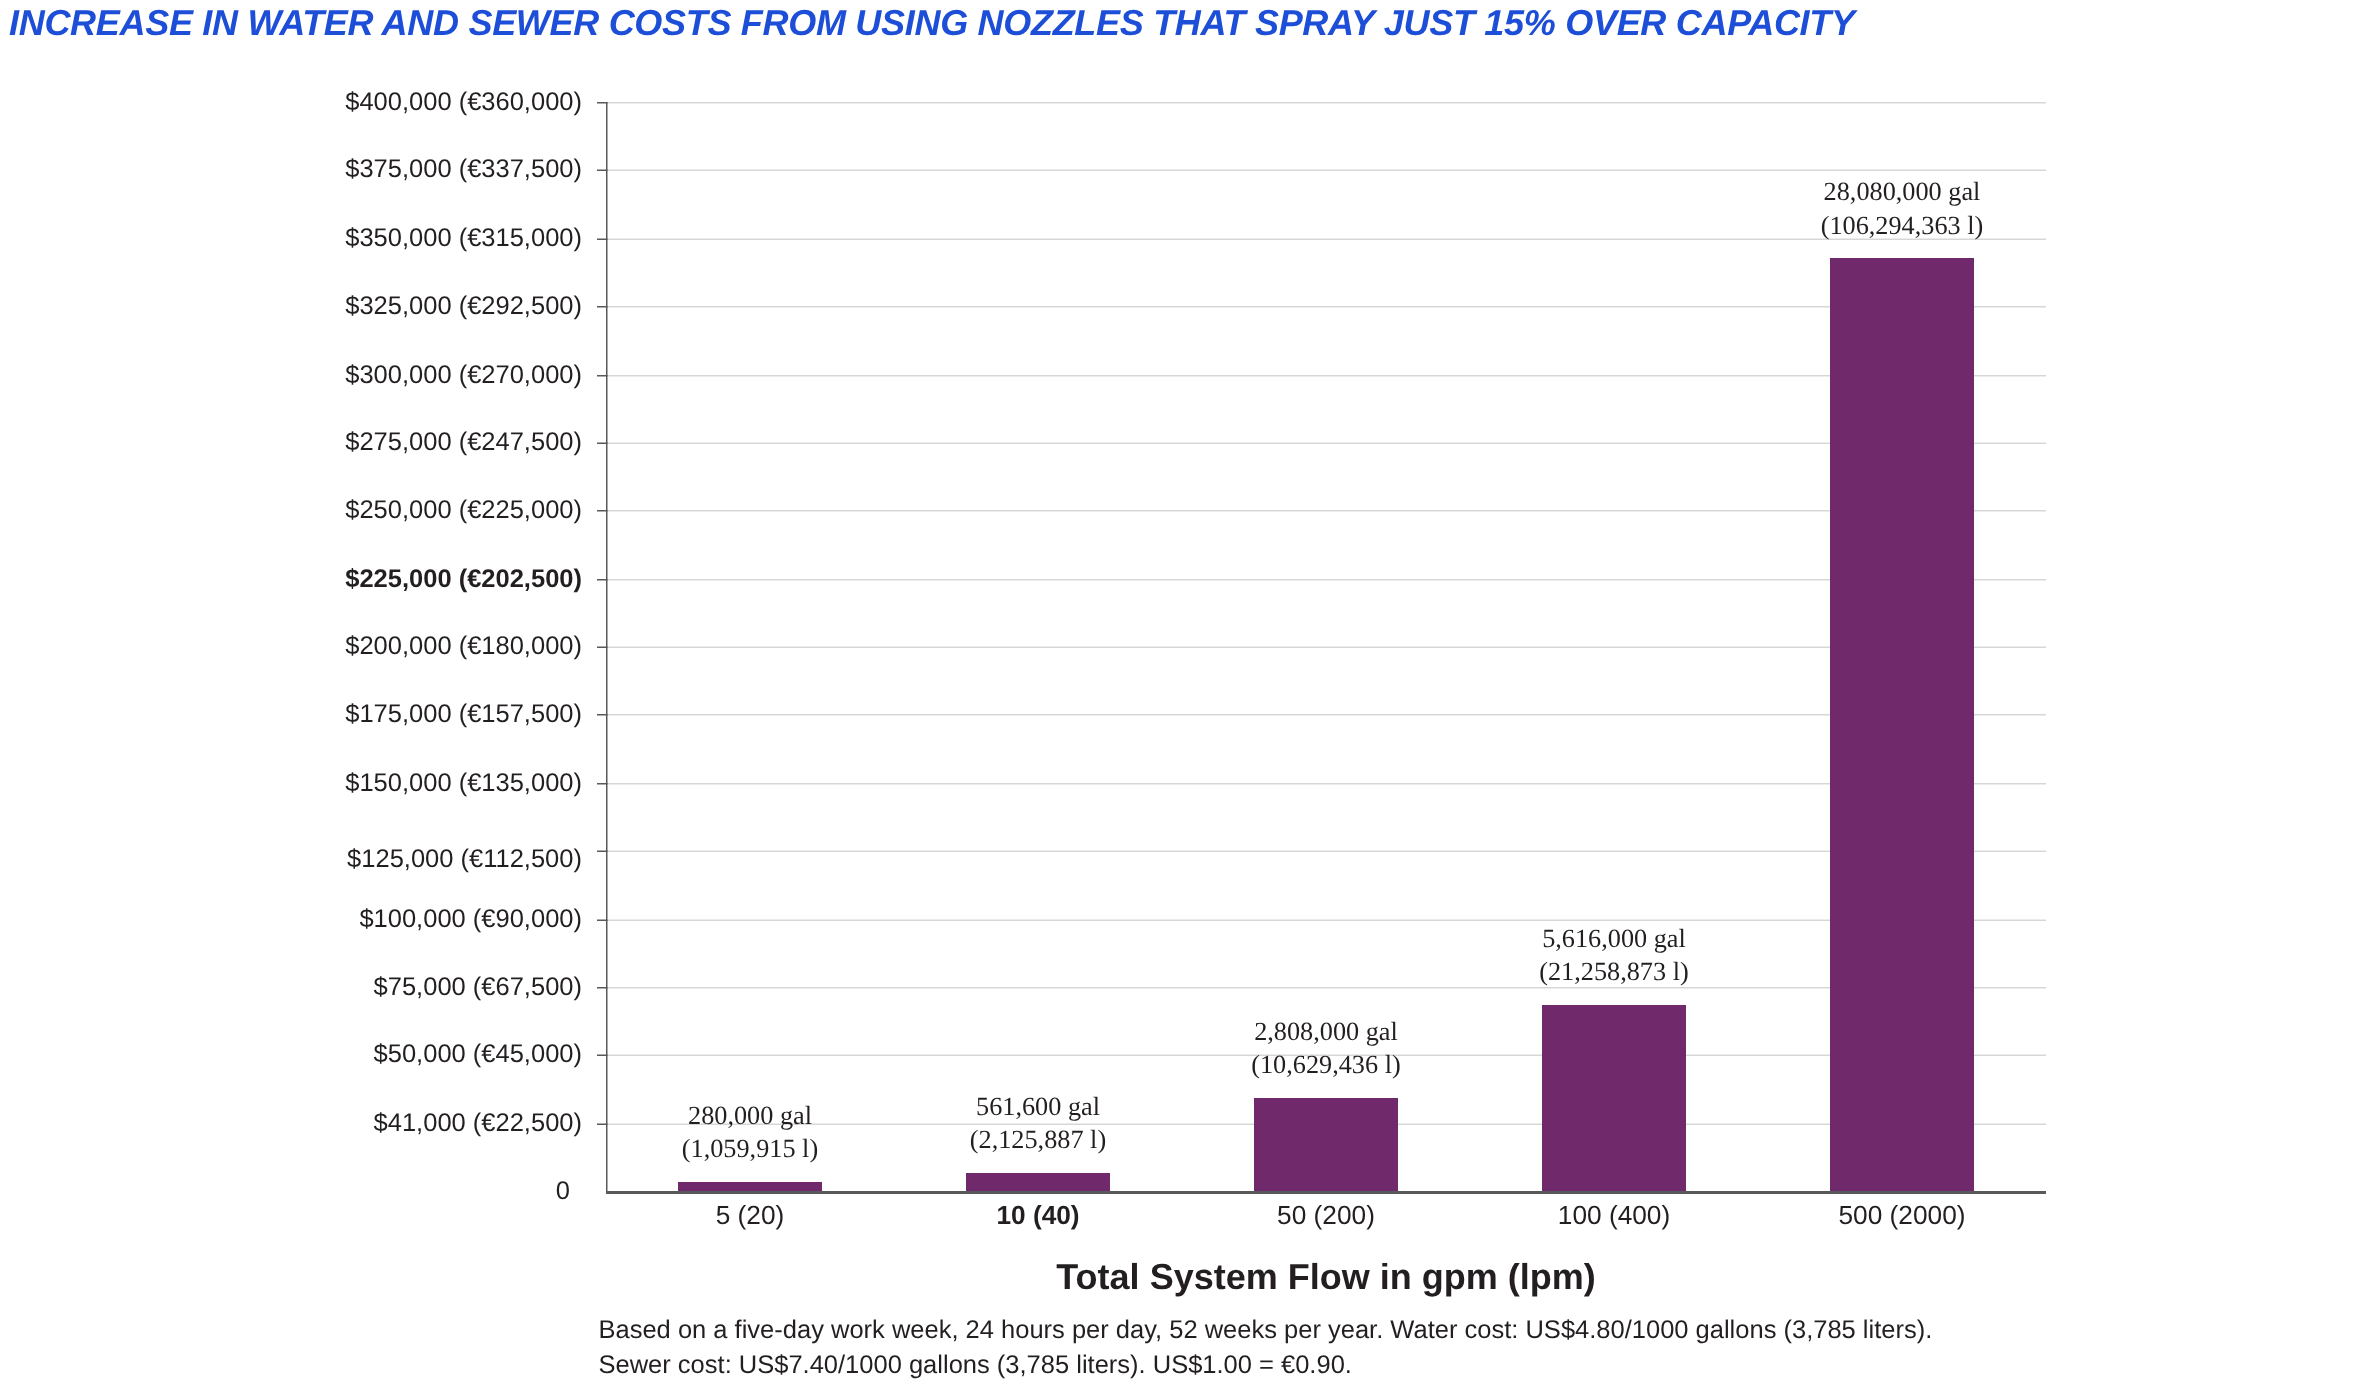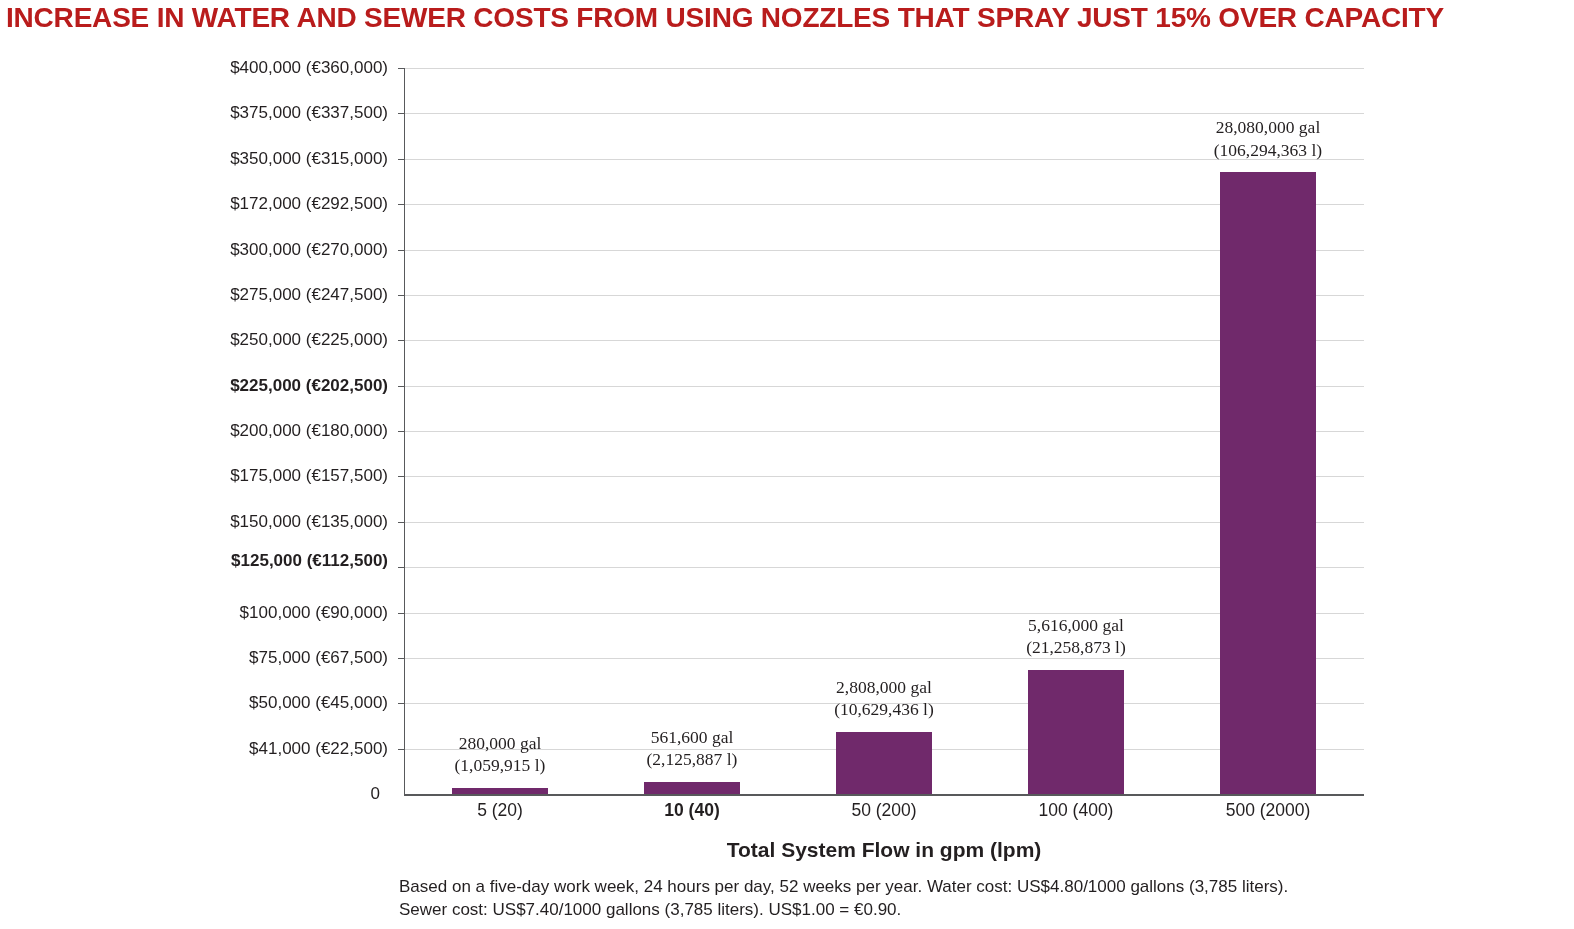--- a/index.html
+++ b/index.html
@@ -12,25 +12,26 @@
     height: 929px;
     font-family: "Liberation Sans", sans-serif;
     color: #231f20;
     overflow: hidden;
     position: relative;
   }
   .chart-title {
     position: absolute;
     left: 6px;
     top: 2px;
-    font-size: 28px;
+    font-size: 24px;
     font-weight: bold;
     letter-spacing: -0.2px;
     white-space: nowrap;
-    color: #b91c1c;
+    color: #1d4ed8;
+    font-style: italic;
   }
   
   .plot-area {
     position: absolute;
     left: 404px;
     top: 68px;
     width: 960px;
     height: 726px;
   }
   .gridline {
@@ -110,21 +111,21 @@
     text-align: center;
     transform: translateX(-50%);
     white-space: nowrap;
   }
   .x-axis-title {
     position: absolute;
     top: 838px;
     left: 404px;
     width: 960px;
     text-align: center;
-    font-size: 21px;
+    font-size: 24px;
     font-weight: bold;
     color: #231f20;
   }
   .footnote {
     position: absolute;
     left: 399px;
     top: 876px;
     font-size: 17px;
     line-height: 1.35;
     color: #231f20;
@@ -141,29 +142,29 @@
 </style>
 </head>
 <body>
 
 <div class="chart-title">INCREASE IN WATER AND SEWER COSTS FROM USING NOZZLES THAT SPRAY JUST 15% OVER CAPACITY</div>
 
 <div class="ylabels" id="ylabels">
     <div class="ytick-label" style="top: 68px;">$400,000 (€360,000)</div>
     <div class="ytick-label" style="top: 113.375px;">$375,000 (€337,500)</div>
     <div class="ytick-label" style="top: 158.75px;">$350,000 (€315,000)</div>
-    <div class="ytick-label" style="top: 204.125px;">$172,000 (€292,500)</div>
+    <div class="ytick-label" style="top: 204.125px;">$325,000 (€292,500)</div>
     <div class="ytick-label" style="top: 249.5px;">$300,000 (€270,000)</div>
     <div class="ytick-label" style="top: 294.875px;">$275,000 (€247,500)</div>
     <div class="ytick-label" style="top: 340.25px;">$250,000 (€225,000)</div>
     <div class="ytick-label" style="top: 385.625px; font-weight: bold;">$225,000 (€202,500)</div>
     <div class="ytick-label" style="top: 431px;">$200,000 (€180,000)</div>
     <div class="ytick-label" style="top: 476.375px;">$175,000 (€157,500)</div>
     <div class="ytick-label" style="top: 521.75px;">$150,000 (€135,000)</div>
-    <div class="ytick-label" style="top: 561px; font-weight: bold;">$125,000 (€112,500)</div>
+    <div class="ytick-label" style="top: 573px;">$125,000 (€112,500)</div>
     <div class="ytick-label" style="top: 612.5px;">$100,000 (€90,000)</div>
     <div class="ytick-label" style="top: 657.875px;">$75,000 (€67,500)</div>
     <div class="ytick-label" style="top: 703.25px;">$50,000 (€45,000)</div>
     <div class="ytick-label" style="top: 748.625px;">$41,000 (€22,500)</div>
   </div>
 
 <div class="plot-area" id="gridlayer">
     <div class="gridline" style="top: 0px;"></div>
     <div class="gridline" style="top: 45.375px;"></div>
     <div class="gridline" style="top: 90.75px;"></div>

